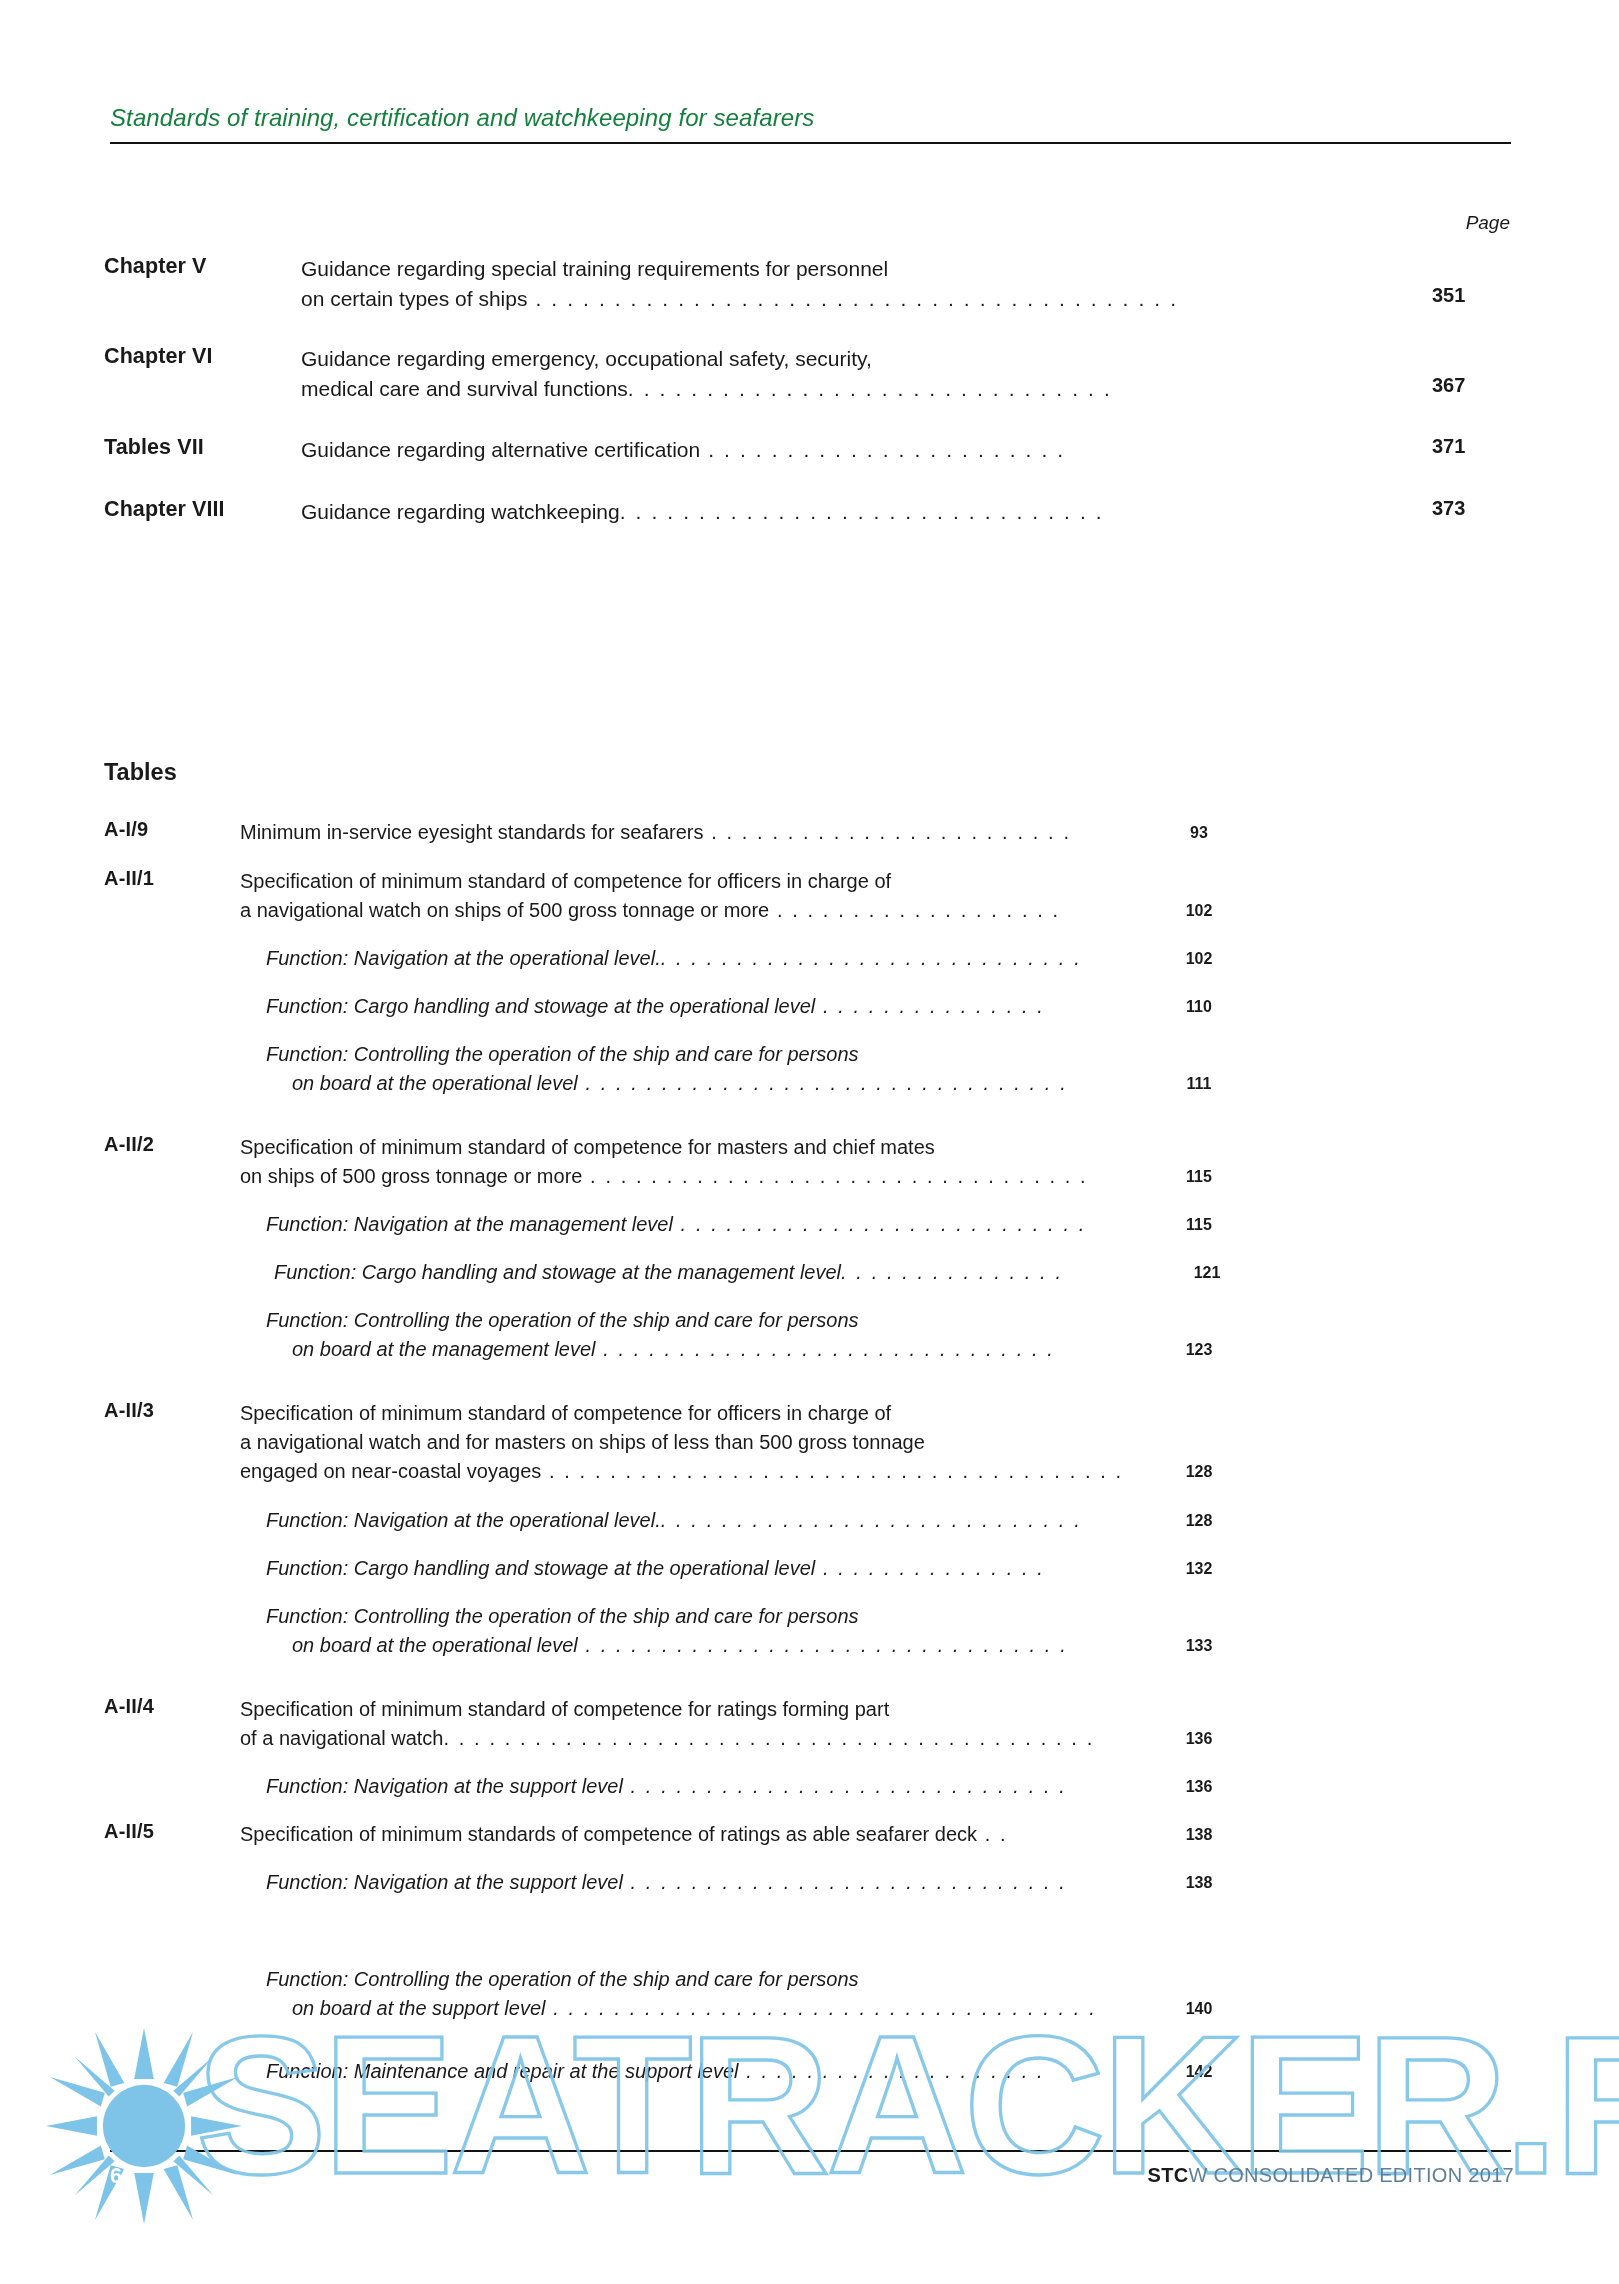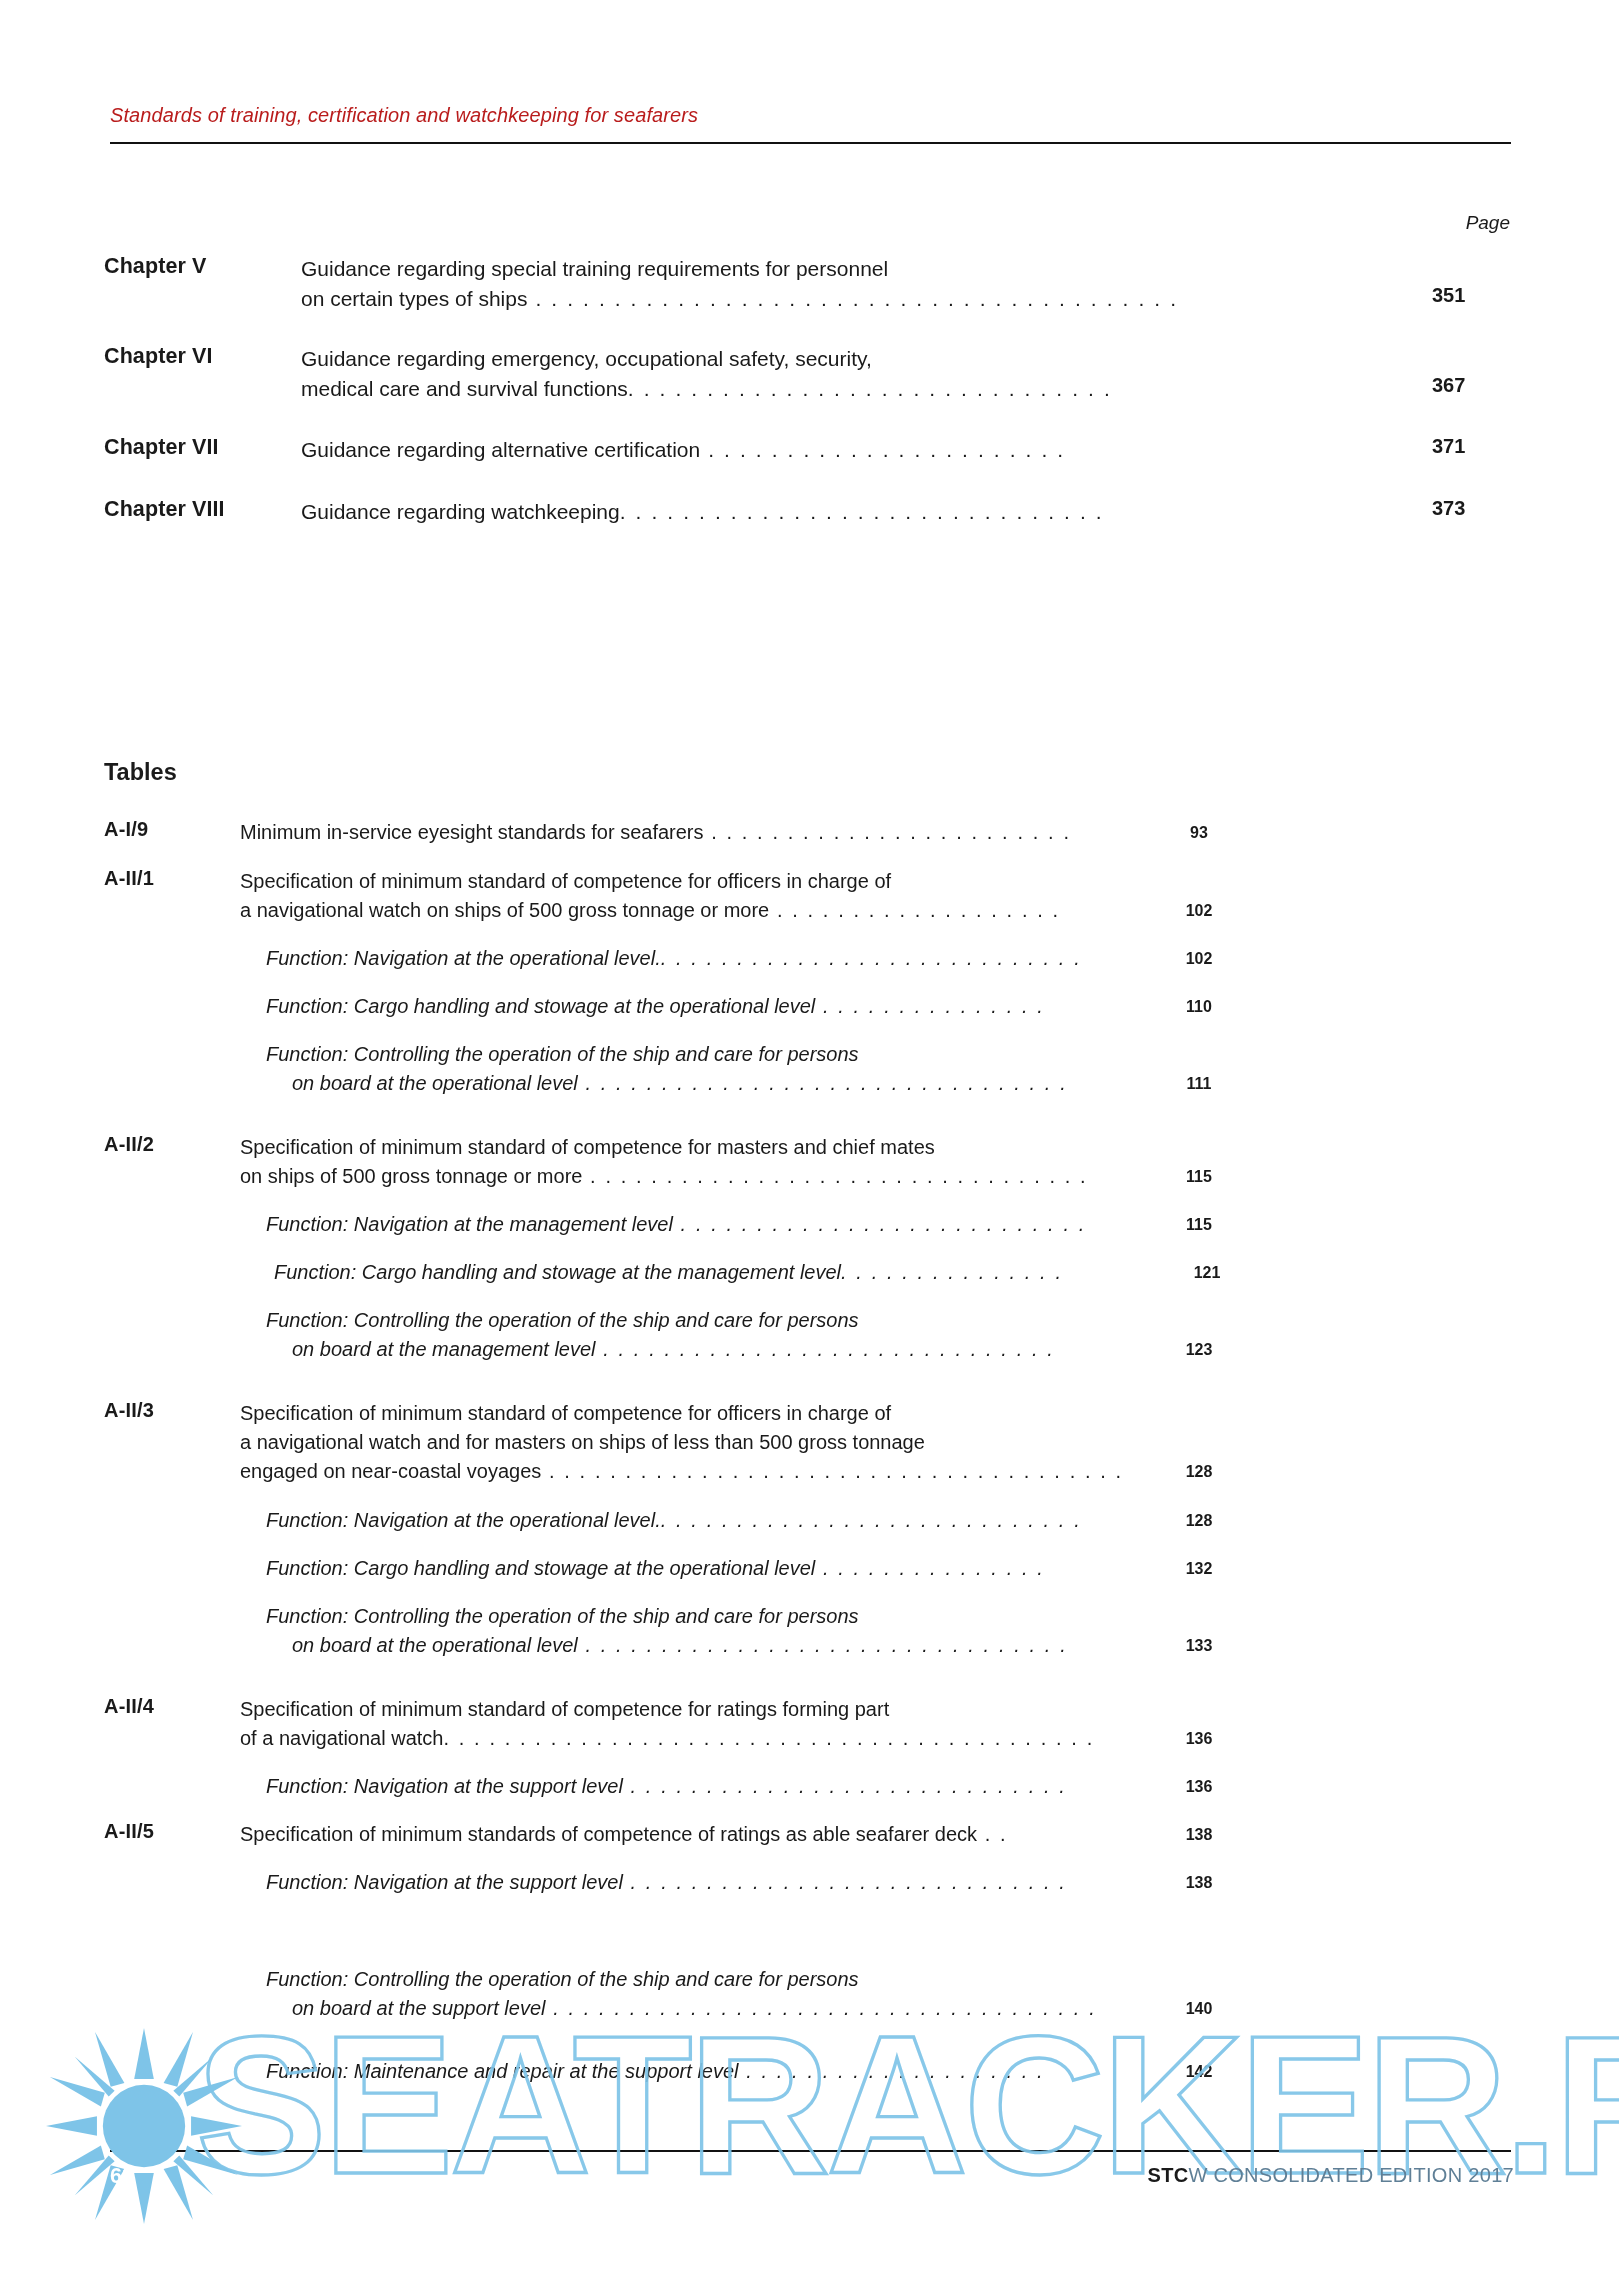--- a/index.html
+++ b/index.html
@@ -23,23 +23,23 @@
     height: 2284px;
   }
 
   
   .running-head {
     position: absolute;
     left: 110px;
     top: 104px;
     width: 1401px;
     font-style: italic;
-    font-size: 20px;
+    font-size: 24px;
     letter-spacing: 0.1px;
-    color: #b91c1c;
+    color: #15803d;
   }
   .head-rule {
     position: absolute;
     left: 110px;
     top: 142px;
     width: 1401px;
     height: 2px;
     background: #111;
   }
 
@@ -220,21 +220,21 @@
   <div class="chapter-row" style="position:absolute; left:0; top:344px; width:1620px; height:78px;">
     <div class="chapter-label">Chapter VI</div>
     <div class="chapter-body">
       <span class="ln">Guidance regarding emergency, occupational safety, security,</span>
       <span class="ln"><span>medical care and survival functions</span><span class="dots">. . . . . . . . . . . . . . . . . . . . . . . . . . . . . . .</span></span>
     </div>
     <div class="chapter-page" style="top:30px;">367</div>
   </div>
 
   <div class="chapter-row" style="position:absolute; left:0; top:435px; width:1620px; height:46px;">
-    <div class="chapter-label">Chapter VII</div>
+    <div class="chapter-label">Tables VII</div>
     <div class="chapter-body">
       <span class="ln"><span>Guidance regarding alternative certification</span><span class="dots"> . . . . . . . . . . . . . . . . . . . . . . .</span></span>
     </div>
     <div class="chapter-page" style="top:0px;">371</div>
   </div>
 
   <div class="chapter-row" style="position:absolute; left:0; top:497px; width:1620px; height:46px;">
     <div class="chapter-label">Chapter VIII</div>
     <div class="chapter-body">
       <span class="ln"><span>Guidance regarding watchkeeping</span><span class="dots">. . . . . . . . . . . . . . . . . . . . . . . . . . . . . . .</span></span>

